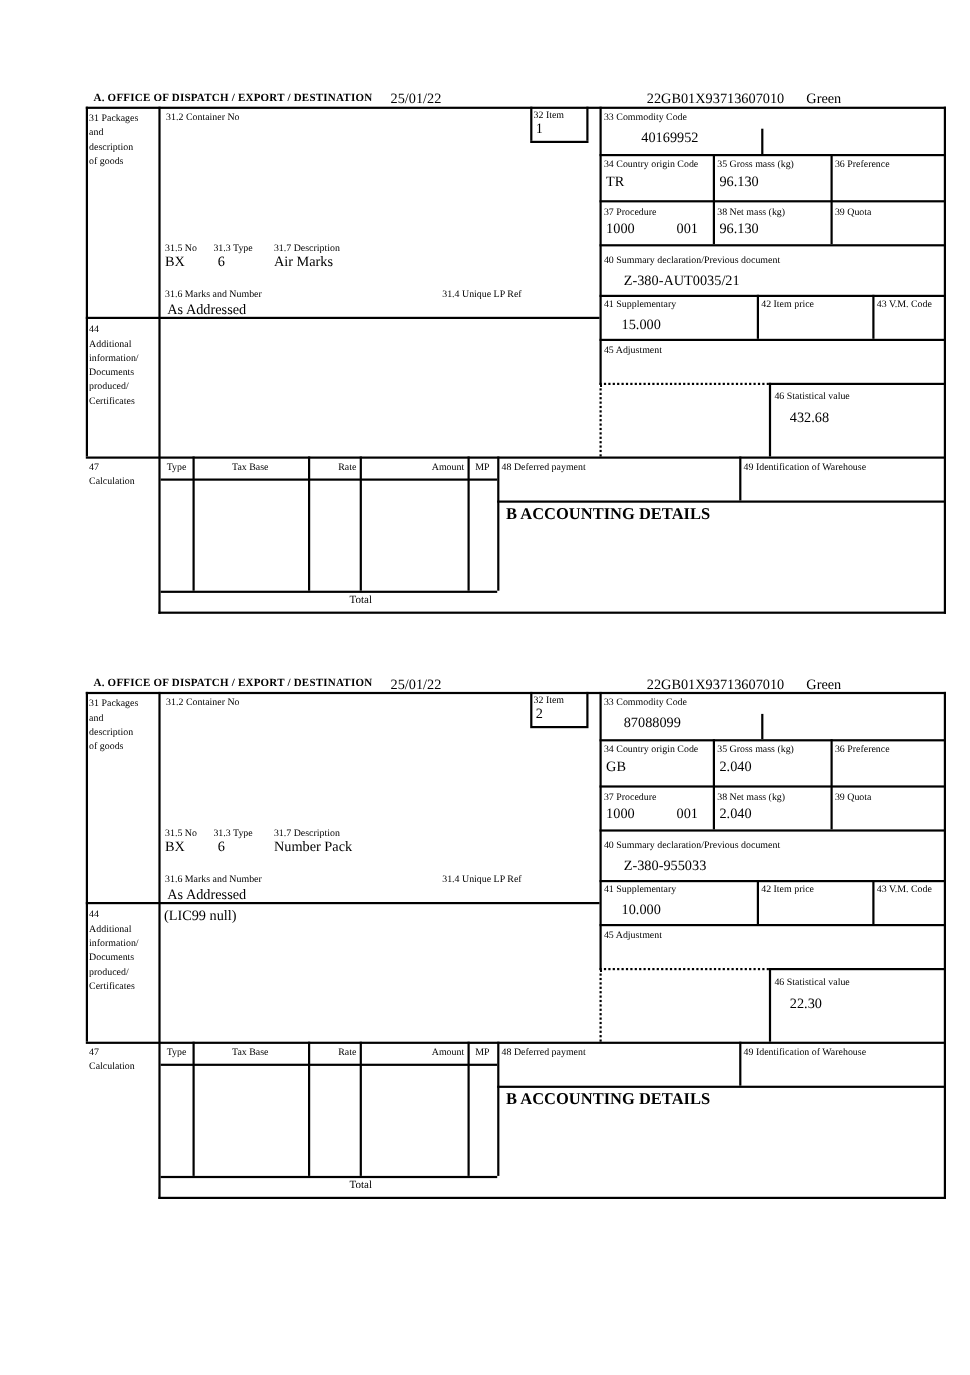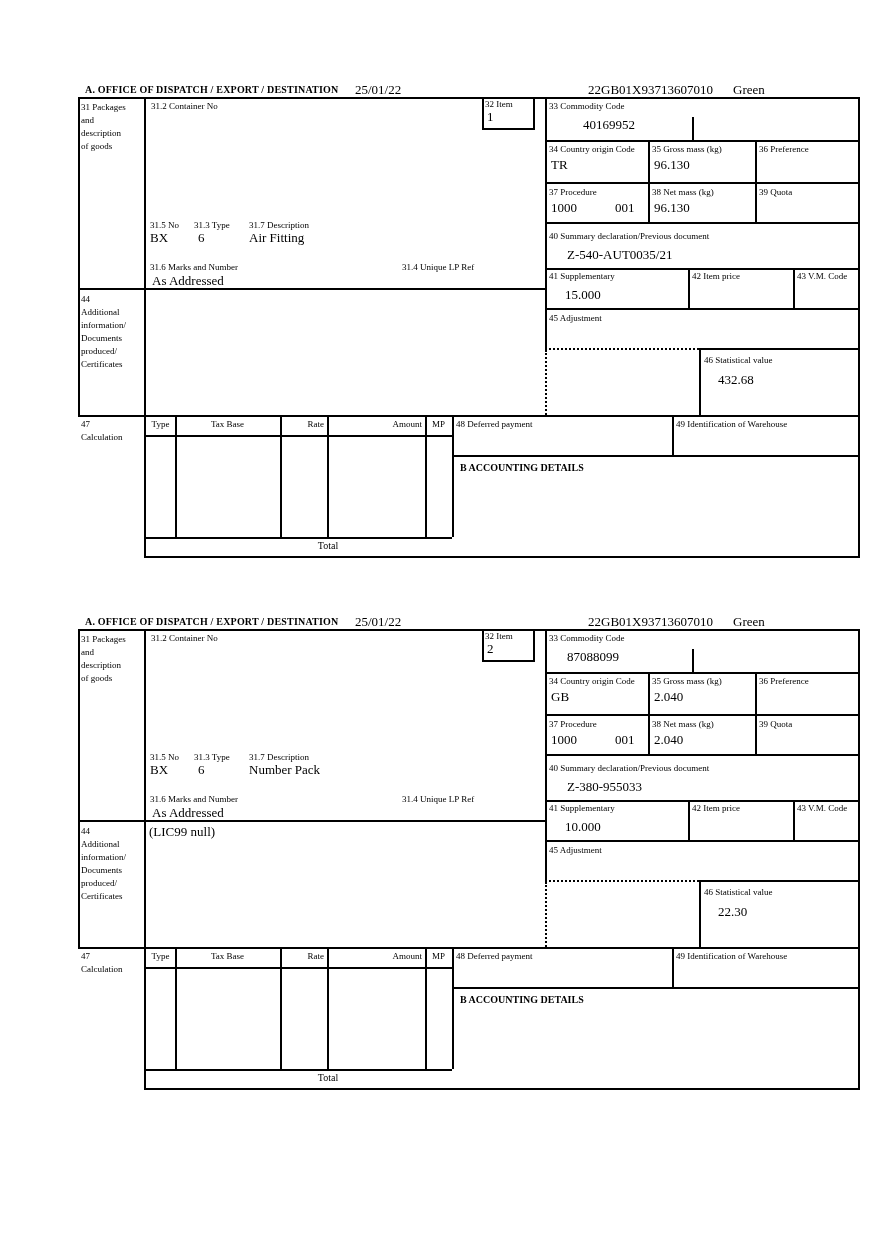--- a/index.html
+++ b/index.html
@@ -11,21 +11,21 @@
   .form{position:absolute;left:78px;top:15px;width:782px;height:461px;}
   .ln{position:absolute;background:#000;}
   .dot-h{position:absolute;height:0;border-top:2px dotted #000;}
   .dot-v{position:absolute;width:0;border-left:2px dotted #000;}
   .lbl{position:absolute;font-size:9px;line-height:10px;white-space:nowrap;}
   .val{position:absolute;font-size:13px;line-height:14px;white-space:nowrap;}
   .blk{position:absolute;font-size:9px;line-height:13px;}
   .blk span{display:block;}
   .hdrA{position:absolute;font-size:10px;font-weight:bold;letter-spacing:0.2px;white-space:nowrap;}
   .hval{position:absolute;font-size:13px;font-weight:bold;white-space:nowrap;}
-  .bbold{font-weight:bold;font-size:10px;}
+  .bbold{font-weight:bold;font-size:15px;}
   .cellhead{position:absolute;font-size:9px;top:322px;}
   .tc{text-align:center;}
   .tr{text-align:right;padding-right:3px;box-sizing:border-box;}
 </style>
 </head>
 <body>
 
 <div class="section" style="top:82px;">
 
   <div class="hdrA" style="left:85px;top:2px;">A.  OFFICE OF DISPATCH / EXPORT / DESTINATION</div>
@@ -93,28 +93,28 @@
     <div class="lbl" style="left:681px;top:47px;">36 Preference</div>
 
     <div class="lbl" style="left:471px;top:90px;">37 Procedure</div>
     <div class="val" style="left:473px;top:104px;">1000</div>
     <div class="val" style="left:537px;top:104px;">001</div>
     <div class="lbl" style="left:574px;top:90px;">38 Net mass (kg)</div>
     <div class="val" style="left:576px;top:104px;">96.130</div>
     <div class="lbl" style="left:681px;top:90px;">39 Quota</div>
 
     <div class="lbl" style="left:471px;top:134px;">40 Summary declaration/Previous document</div>
-    <div class="val" style="left:489px;top:151px;">Z-540-AUT0035/21</div>
+    <div class="val" style="left:489px;top:151px;">Z-380-AUT0035/21</div>
 
     <div class="lbl" style="left:72px;top:123px;">31.5 No</div>
     <div class="lbl" style="left:116px;top:123px;">31.3 Type</div>
     <div class="lbl" style="left:171px;top:123px;">31.7 Description</div>
     <div class="val" style="left:72px;top:134px;">BX</div>
     <div class="val" style="left:120px;top:134px;">6</div>
-    <div class="val" style="left:171px;top:134px;">Air Fitting</div>
+    <div class="val" style="left:171px;top:134px;">Air Marks</div>
 
     <div class="lbl" style="left:72px;top:165px;">31.6 Marks and Number</div>
     <div class="lbl" style="left:324px;top:165px;">31.4 Unique LP Ref</div>
     <div class="val" style="left:74px;top:177px;">As Addressed</div>
 
     <div class="lbl" style="left:471px;top:174px;">41 Supplementary</div>
     <div class="val" style="left:487px;top:191px;">15.000</div>
     <div class="lbl" style="left:614px;top:174px;">42 Item price</div>
     <div class="lbl" style="left:719px;top:174px;">43 V.M. Code</div>
 

